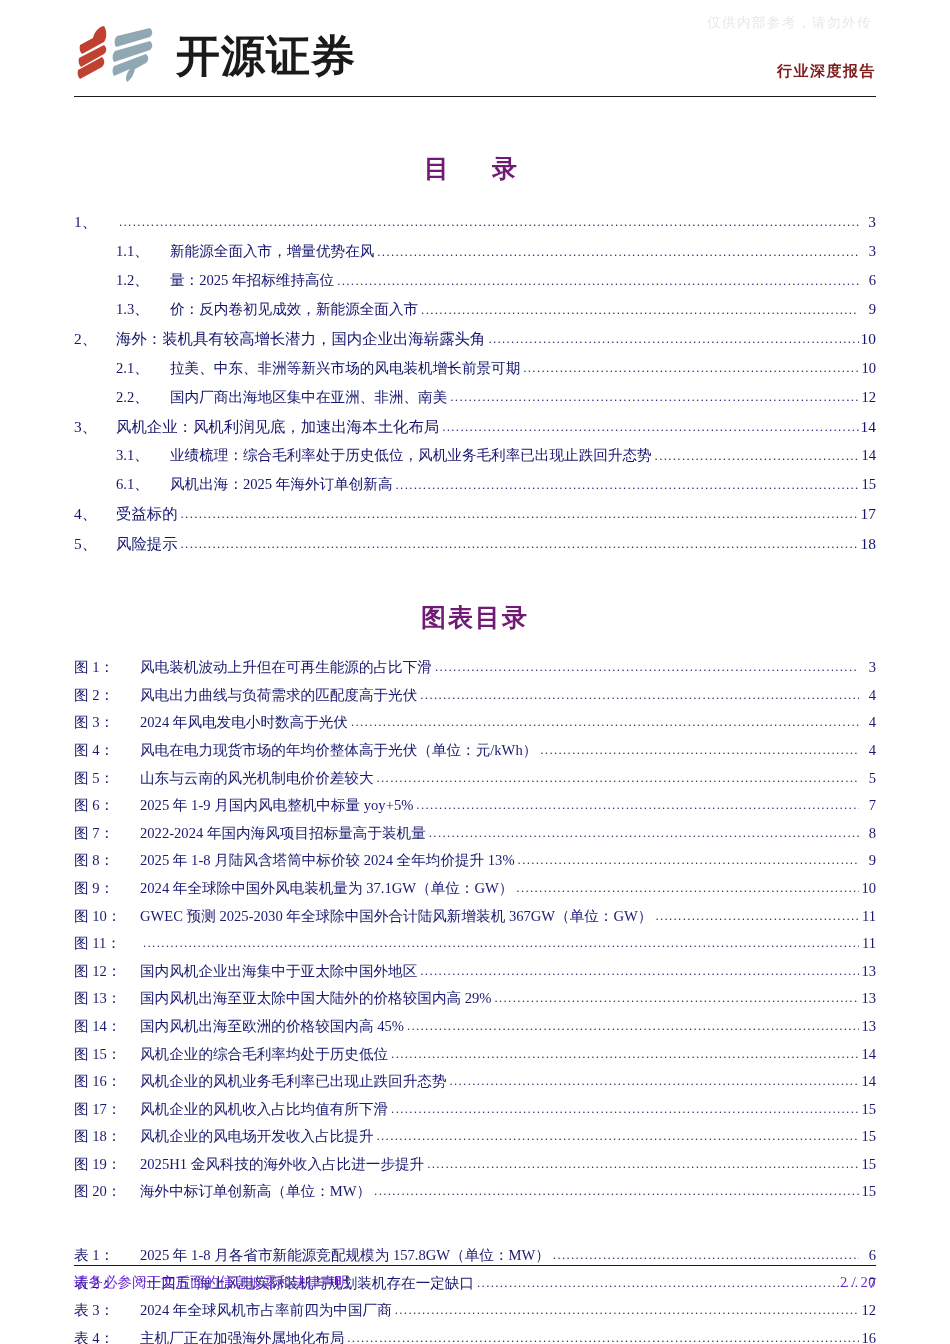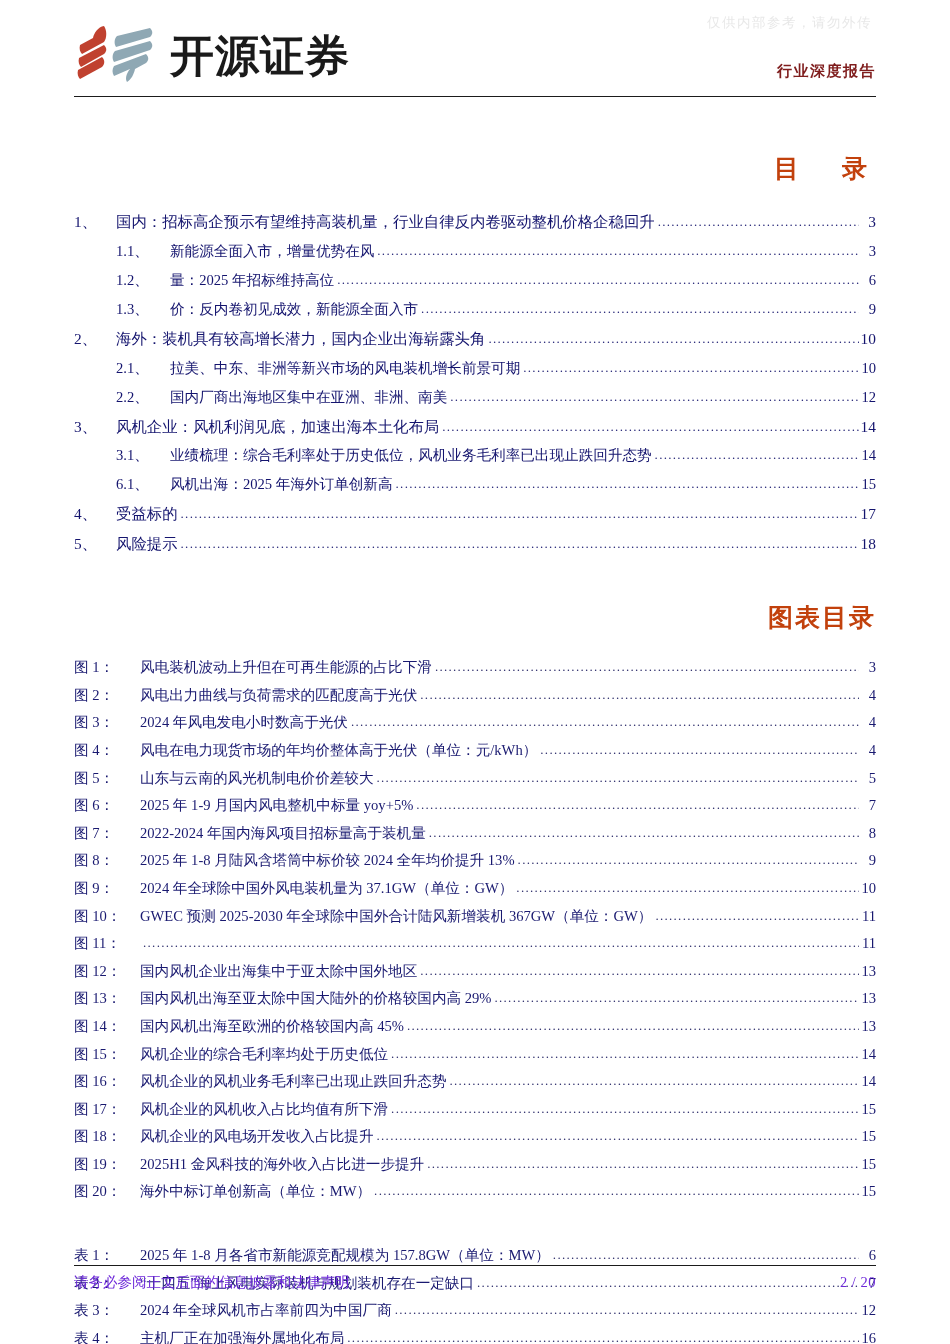--- a/index.html
+++ b/index.html
@@ -38,21 +38,21 @@
   .header {
     position: relative;
     height: 98px;
   }
   .logo-wrap {
     position: absolute;
     left: 0px;
     top: 24px;
     display: flex;
     align-items: center;
-    gap: 10px;
+    gap: 16px;
   }
   .logo-mark {
     width: 86px;
     height: 60px;
     position: relative;
   }
   .logo-text {
     font-family: "Liberation Sans", "DejaVu Sans", sans-serif;
     font-size: 44px;
     font-weight: 700;
@@ -75,22 +75,22 @@
   .header-rule {
     position: absolute;
     left: 0;
     right: 0;
     top: 96px;
     border-top: 1.6px solid #1b1b1b;
   }
 
   
   .doc-title {
-    text-align: right;
-    color: #c2410c;
+    text-align: center;
+    color: #701a75;
     font-weight: 700;
     font-size: 25px;
     letter-spacing: 9px;
     font-family: Liberation Sans, sans-serif;
   }
   #toc-title { margin-top: 54px; }
   #figs-title { margin-top: 0px; letter-spacing: 2px; }
 
   
   .toc-list { margin-top: 22px; }
@@ -98,21 +98,21 @@
   .toc-row {
     display: flex;
     align-items: baseline;
     color: #14146e;
     font-size: 15.2px;
     line-height: 1.0;
     padding: 7.2px 0;
     white-space: nowrap;
   }
   .toc-row.lvl1 { padding-left: 0px; font-size: 15.4px; }
-  .toc-row.lvl2 { padding-left: 42px; font-size: 14.6px; }
+  .toc-row.lvl2 { padding-left: 42px; font-size: 14.6px; align-items: flex-end; }
 
   .toc-num {
     flex: 0 0 auto;
     margin-right: 12px;
   }
   .toc-row.lvl1 .toc-num { min-width: 30px; }
   .toc-row.lvl2 .toc-num { min-width: 42px; }
 
   .toc-label { flex: 0 0 auto; }
   .toc-dots {
@@ -209,21 +209,20 @@
     <div class="header-right">行业深度报告</div>
     <div class="header-rule"></div>
   </div>
 
   <div class="doc-title" id="toc-title">目　录</div>
 
   <div class="toc-list">
 
     <div class="toc-row lvl1">
       <span class="toc-num">1、</span>
-      <span class="toc-label">国内：招标高企预示有望维持高装机量，行业自律反内卷驱动整机价格企稳回升</span>
       <span class="toc-dots">..............................................................................................................................................................................................................</span>
       <span class="toc-page">3</span>
     </div>
 
     <div class="toc-row lvl2">
       <span class="toc-num">1.1、</span>
       <span class="toc-label">新能源全面入市，增量优势在风</span>
       <span class="toc-dots">..............................................................................................................................................................................................................</span>
       <span class="toc-page">3</span>
     </div>

